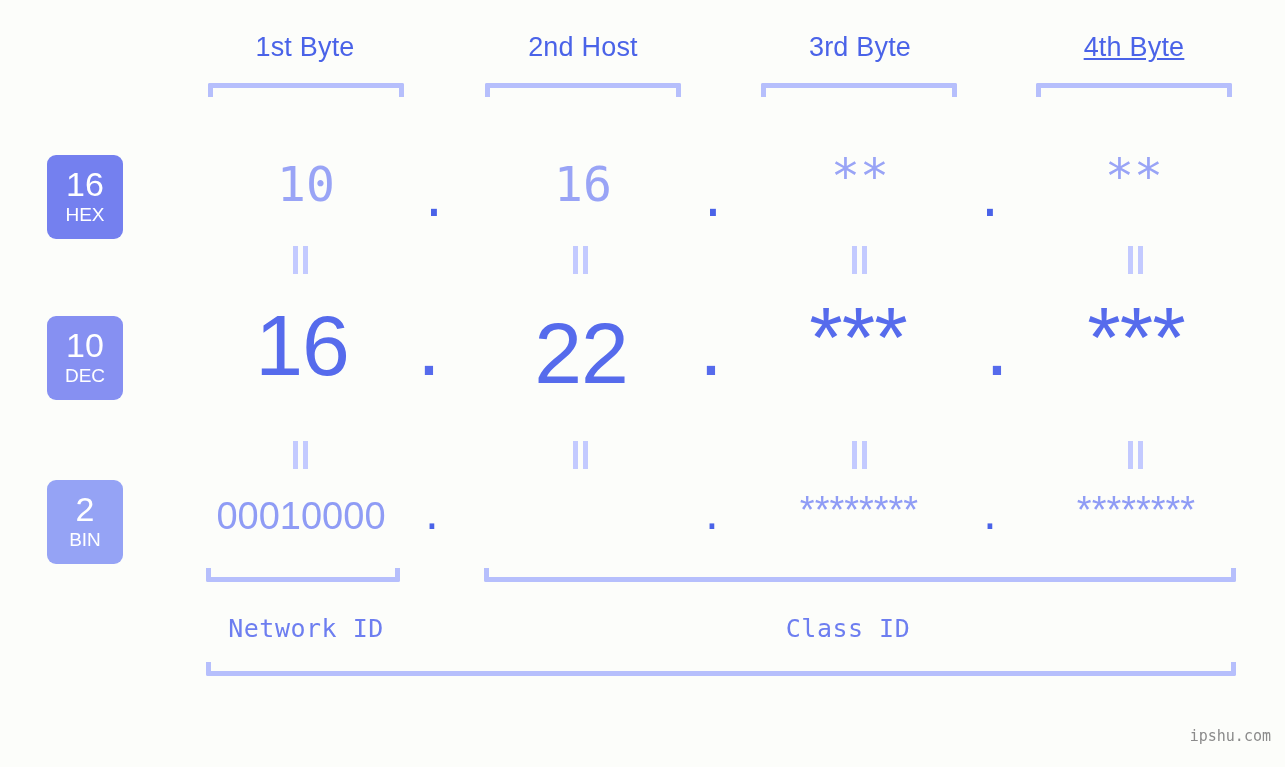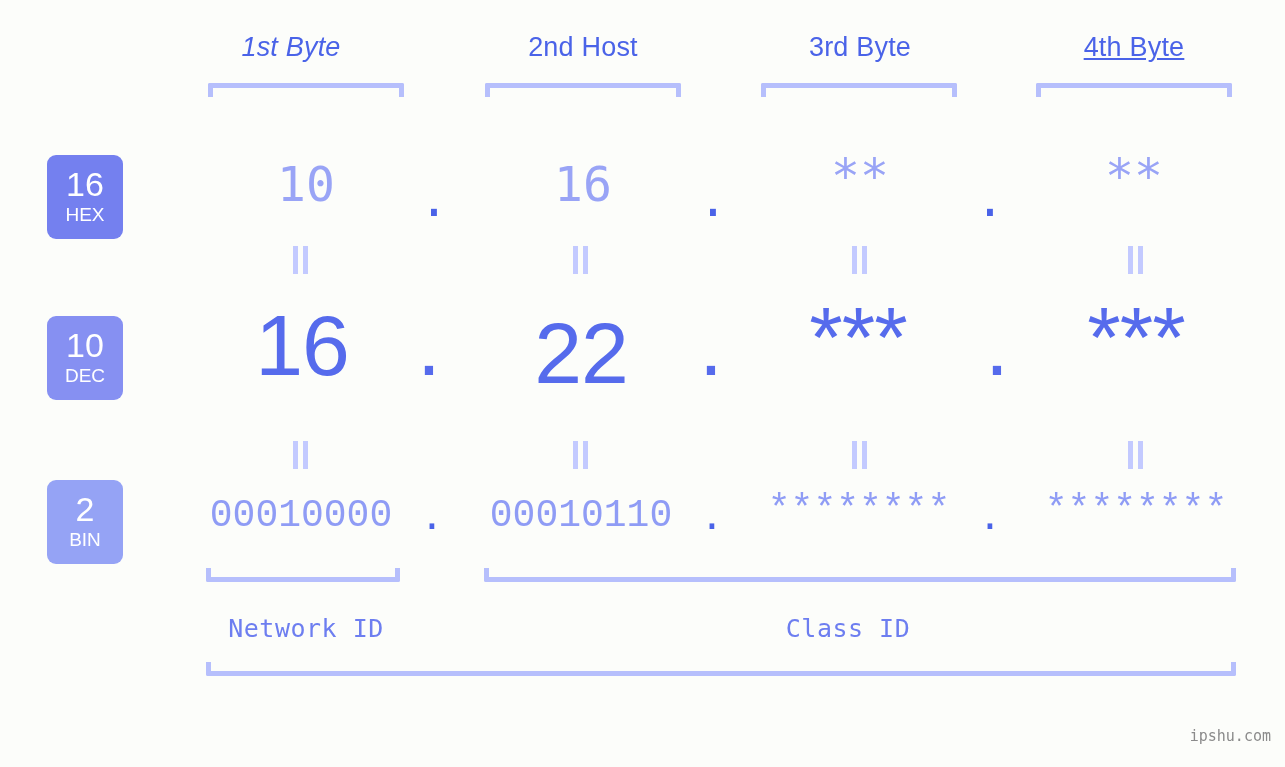--- a/index.html
+++ b/index.html
@@ -118,21 +118,21 @@
     color: #566bec;
     font-size: 86px;
     font-family: "Liberation Sans", sans-serif;
     line-height: 1;
   }
 
   
   .bin-val {
     color: #8f9cf5;
     font-size: 38px;
-    font-family: Liberation Mono, monospace;
+    font-family: Liberation Sans, sans-serif;
     line-height: 1;
     letter-spacing: 0px;
   }
   .bin-dot {
     color: #4a63e8;
     font-size: 38px;
     font-family: "DejaVu Sans Mono", monospace;
     line-height: 1;
   }
 
@@ -182,21 +182,21 @@
     font-size: 15px;
     font-family: "DejaVu Sans Mono", monospace;
     letter-spacing: 0px;
   }
 </style>
 </head>
 <body>
 
 <div class="stage">
 
-  <div class="byte-header" style="left:191px; width:200px;font-style:italic;">1st Byte</div>
+  <div class="byte-header" style="left:205px; width:200px;">1st Byte</div>
   <div class="byte-header" style="left:483px; width:200px;">2nd Host</div>
   <div class="byte-header" style="left:760px; width:200px;">3rd Byte</div>
   <div class="byte-header" style="left:1034px; width:200px;text-decoration:underline;">4th Byte</div>
 
   <div class="bracket-top" style="left:208px; top:83px; width:196px;"></div>
   <div class="bracket-top" style="left:485px; top:83px; width:196px;"></div>
   <div class="bracket-top" style="left:761px; top:83px; width:196px;"></div>
   <div class="bracket-top" style="left:1036px; top:83px; width:196px;"></div>
 
   <div class="base-badge" id="badge-hex">
@@ -264,21 +264,20 @@
       <i class="b"></i>
     </div>
   <div class="eq-sep" style="left:1125px; top:441px;">
       <i class="a"></i>
       <i class="b"></i>
     </div>
 
   <div class="cell bin-val" style="left:201px; top:497px; width:200px;">00010000</div>
   <div class="cell bin-dot" style="left:401px; top:497px; width:62px;">.</div>
 
-  <div class="cell bin-val" style="left:481px; top:497px; width:200px;">00010110</div>
   <div class="cell bin-dot" style="left:681px; top:497px; width:62px;">.</div>
 
   <div class="cell bin-val" style="left:759px; top:491px; width:200px;">********</div>
   <div class="cell bin-dot" style="left:959px; top:497px; width:62px;">.</div>
 
   <div class="cell bin-val" style="left:1036px; top:491px; width:200px;">********</div>
 
   <div class="bracket-bottom" style="left:206px; top:568px; width:194px;"></div>
   <div class="bracket-bottom" style="left:484px; top:568px; width:752px;"></div>
 

